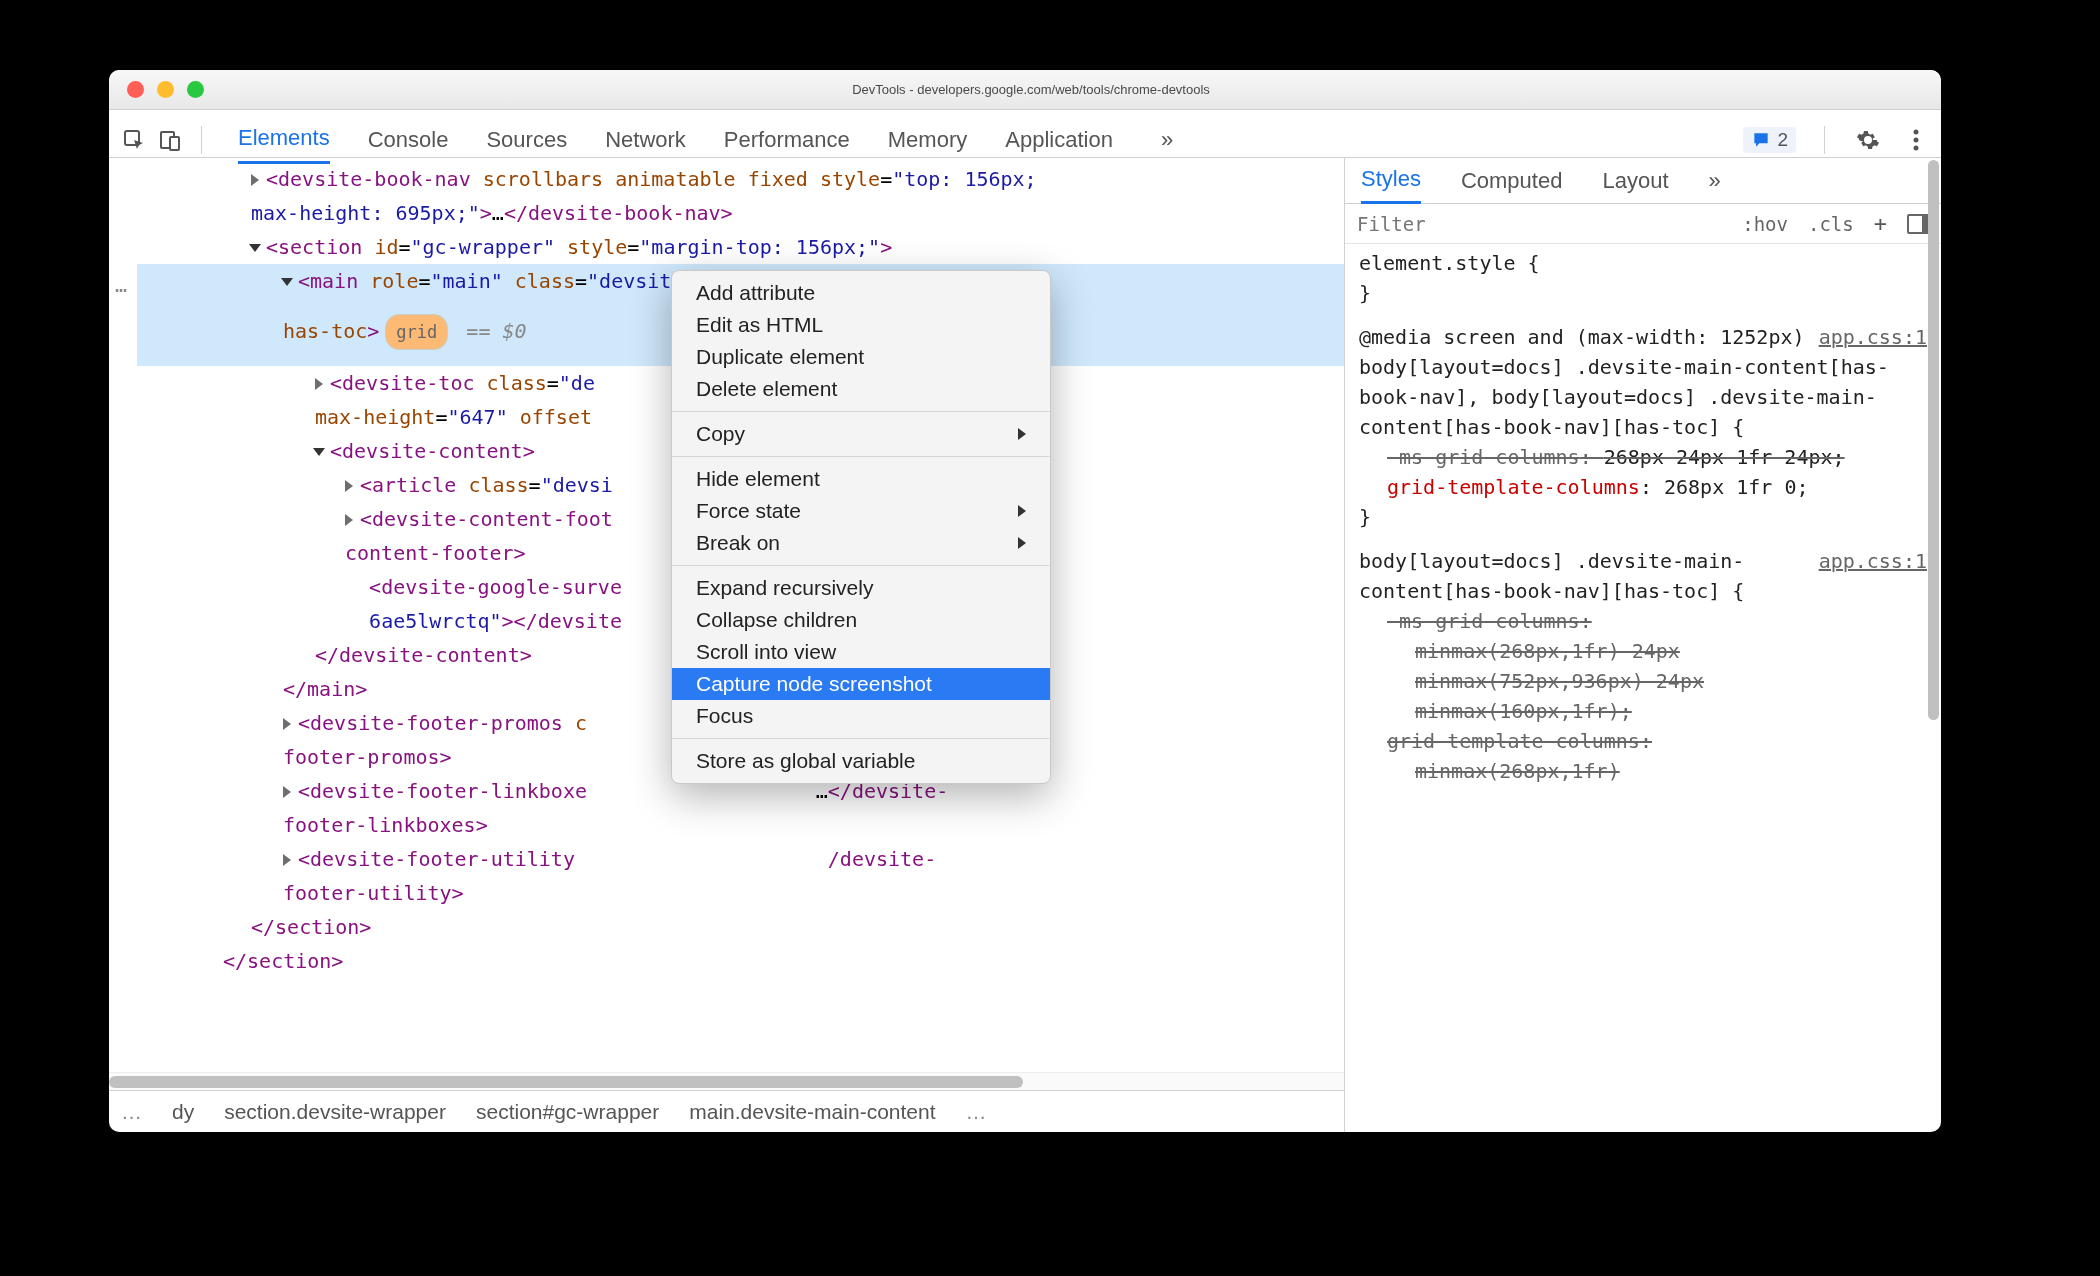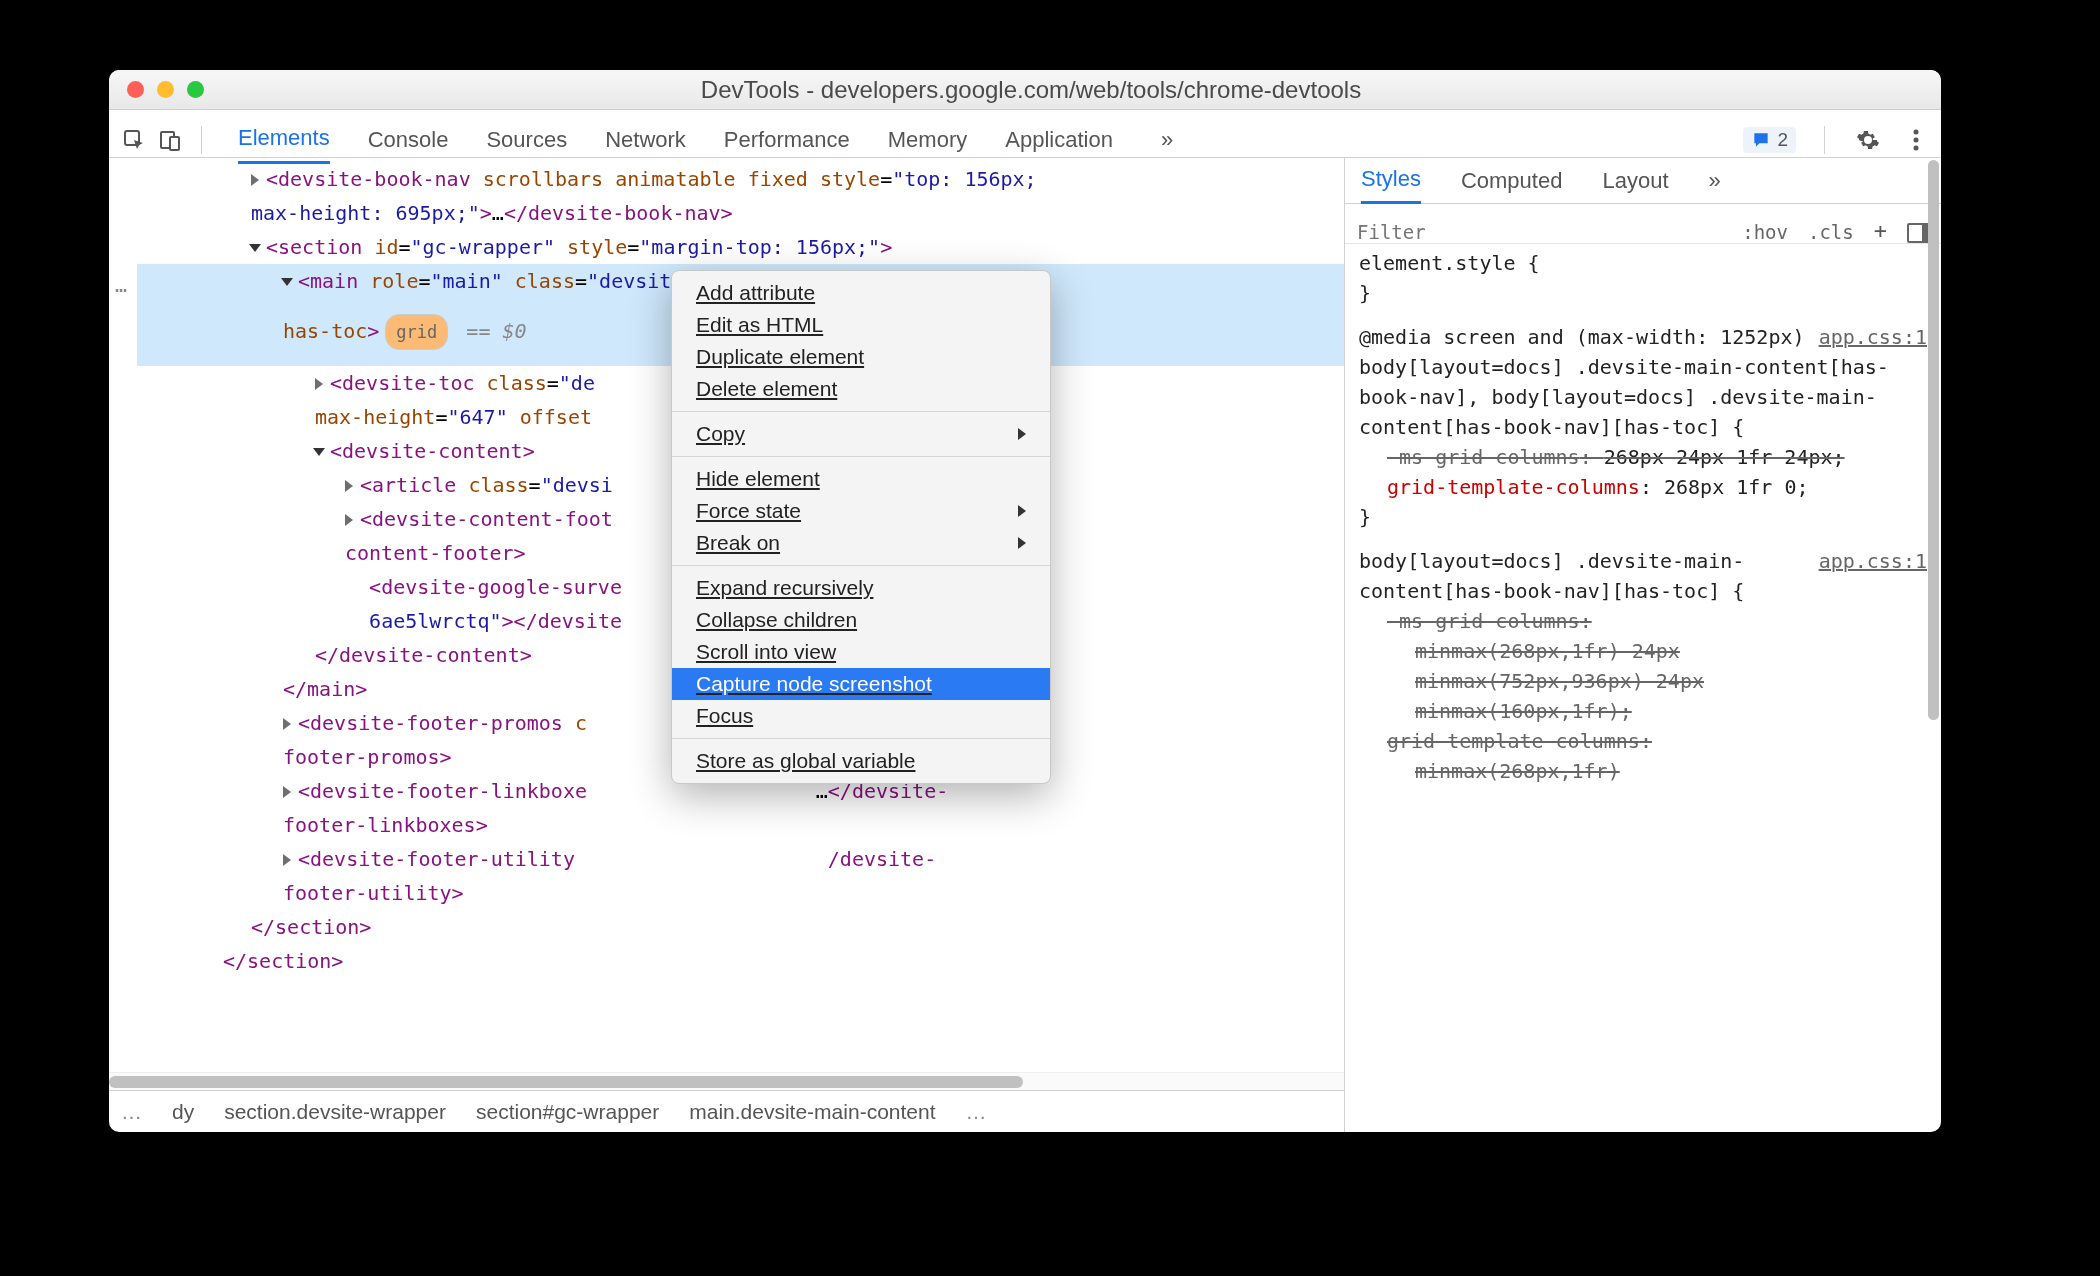--- a/index.html
+++ b/index.html
@@ -32,21 +32,21 @@
     border-radius: 10px 10px 0 0;
     display: flex;
     align-items: center;
     position: relative;
   }
   .traffic { display:flex; gap:13px; margin-left:18px; }
   .dot { width:17px; height:17px; border-radius:50%; }
   .dot.red{background:#ff5f57;} .dot.yellow{background:#febc2e;} .dot.green{background:#28c840;}
   .titlebar .title {
     position:absolute; left:12px; right:0; text-align:center;
-    font-size:24px; color:#4a4a4a; font-weight:400; pointer-events:none;
+    font-size:13px; color:#4a4a4a; font-weight:400; pointer-events:none;
   }
   
   .toolbar {
     height: 48px;
     border-bottom: 1px solid #d0d0d0;
     display:flex; align-items:center;
     padding: 12px 10px 0 10px;
     font-size: 22px;
     color:#555;
     gap: 6px;
@@ -145,21 +145,21 @@
   }
   .crumbs .ell { color:#888; }
   .crumbs .crumb { white-space:nowrap; cursor:pointer; }
   
   .styles-tabs {
     height:46px; border-bottom:1px solid #d0d0d0; display:flex; align-items:center;
     padding: 0 16px; gap:40px; font-size:22px; color:#555;
   }
   .styles-tabs .stab.active { color:#1a73e8; border-bottom:3px solid #1a73e8; height:46px; display:flex; align-items:center;}
   .filter-row {
-    height:40px; display:flex; align-items:flex-end; border-bottom:1px solid #e5e5e5;
+    height:40px; display:flex; align-items:center; border-bottom:1px solid #e5e5e5;
     font-family: Menlo, monospace; font-size:19px; color:#555;
   }
   .filter-row input {
     border:none; outline:none; flex:1; padding:0 12px; font-size:19px; color:#888;
     font-family: inherit;
   }
   .filter-row .small { padding:0 10px; color:#666; font-family:Menlo,monospace;}
   .plus { font-size:22px; padding:0 10px;}
   .dock-icon { width:24px;height:20px;border:2px solid #666;border-radius:2px;position:relative;margin:0 10px;}
   .dock-icon::after{content:'';position:absolute;right:0;top:0;bottom:0;width:7px;background:#666;}
@@ -187,21 +187,20 @@
     position:absolute;
     left:562px; top:200px;
     width:380px;
     background:#f4f4f4;
     border:1px solid #c8c8c8;
     border-radius:8px;
     box-shadow: 0 12px 40px rgba(0,0,0,0.3);
     padding:6px 0;
     font-size:21px; color:#222;
     z-index:50;
-    text-decoration:underline;
   }
   .context-menu .item {
     padding: 4px 24px;
     display:flex; align-items:center; justify-content:space-between;
     cursor:default;
   }
   .context-menu .item.selected { background:#2a7af3; color:#fff;}
   .context-menu .sep { height:1px; background:#d6d6d6; margin:6px 0;}
   .context-menu .sub::after {
     content:''; width:0;height:0;border-left:8px solid #333;

